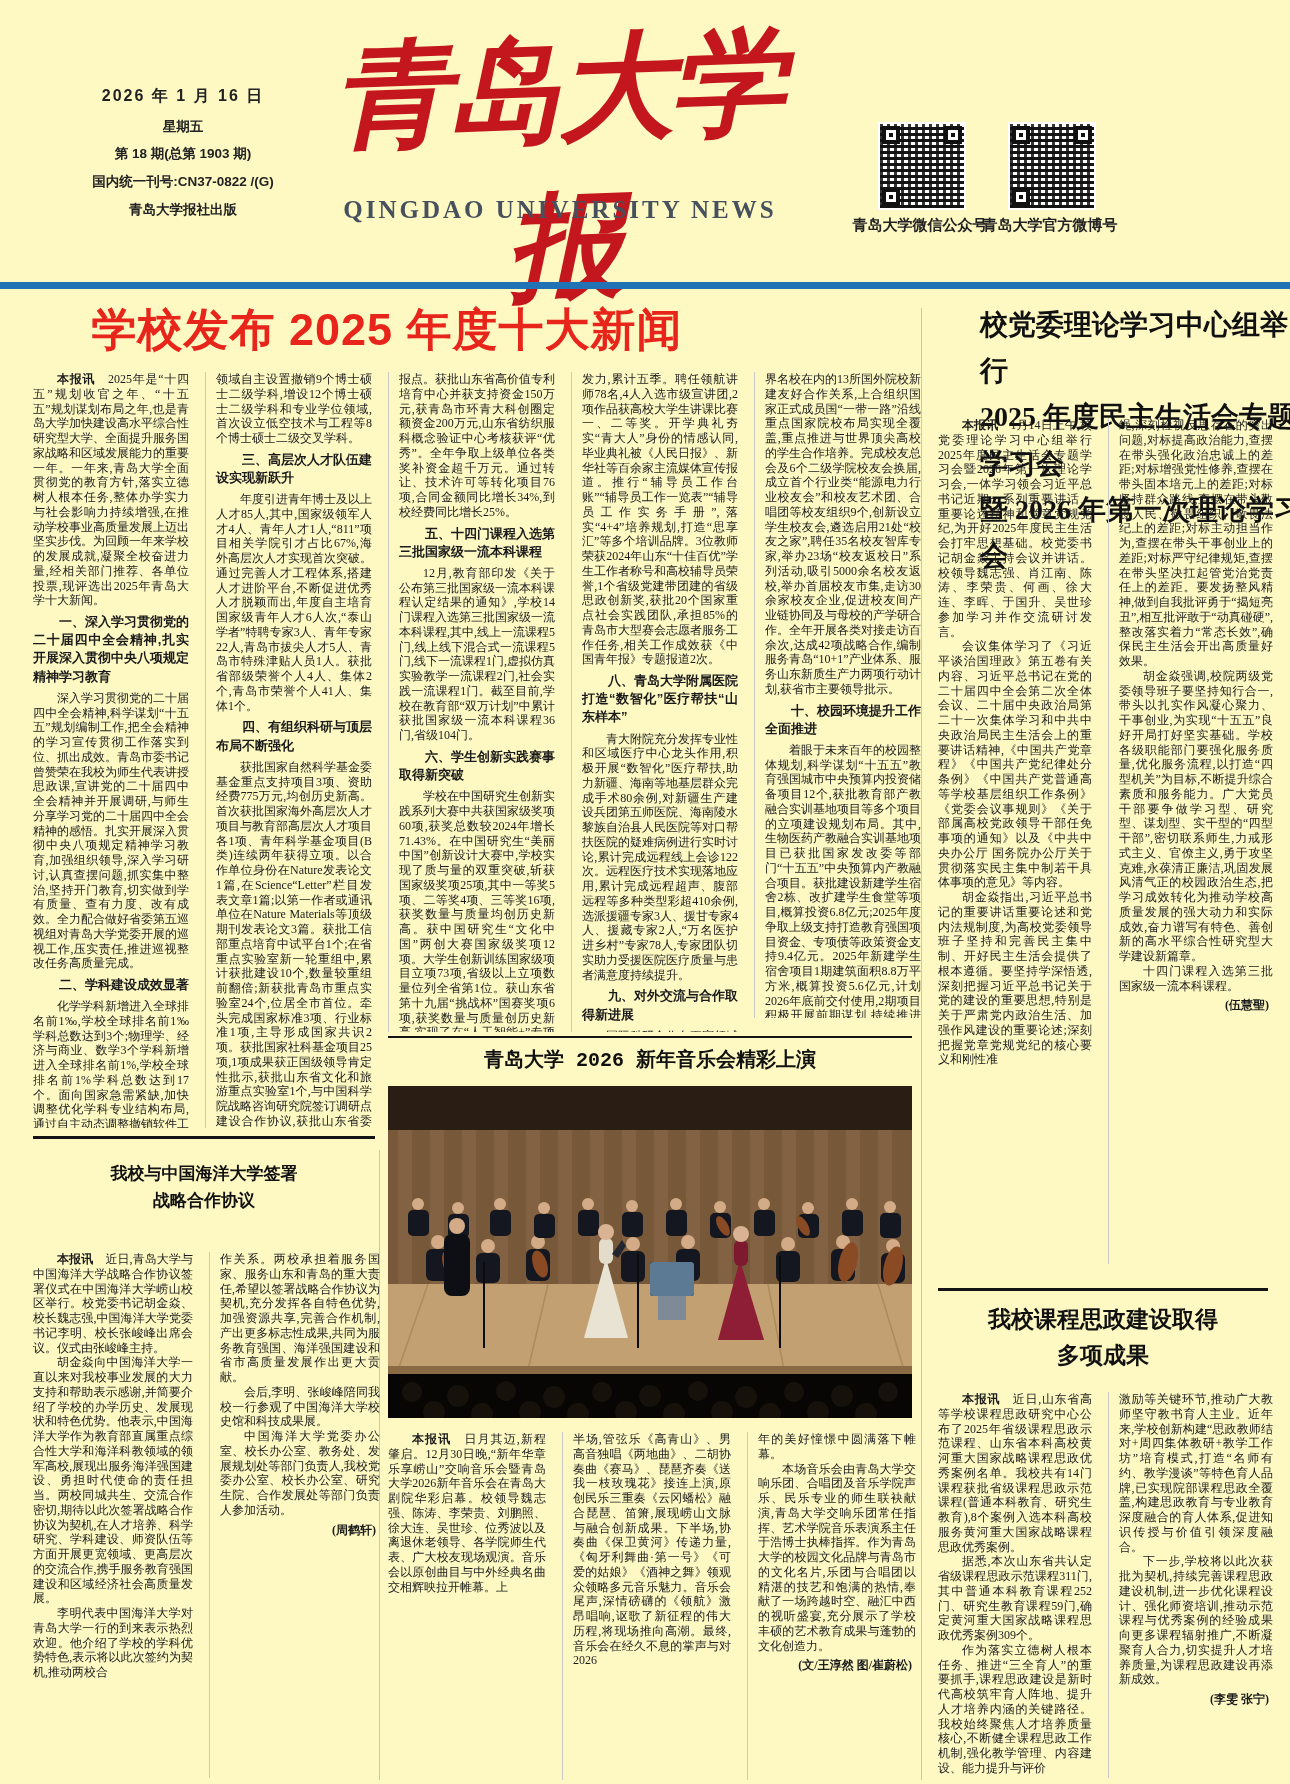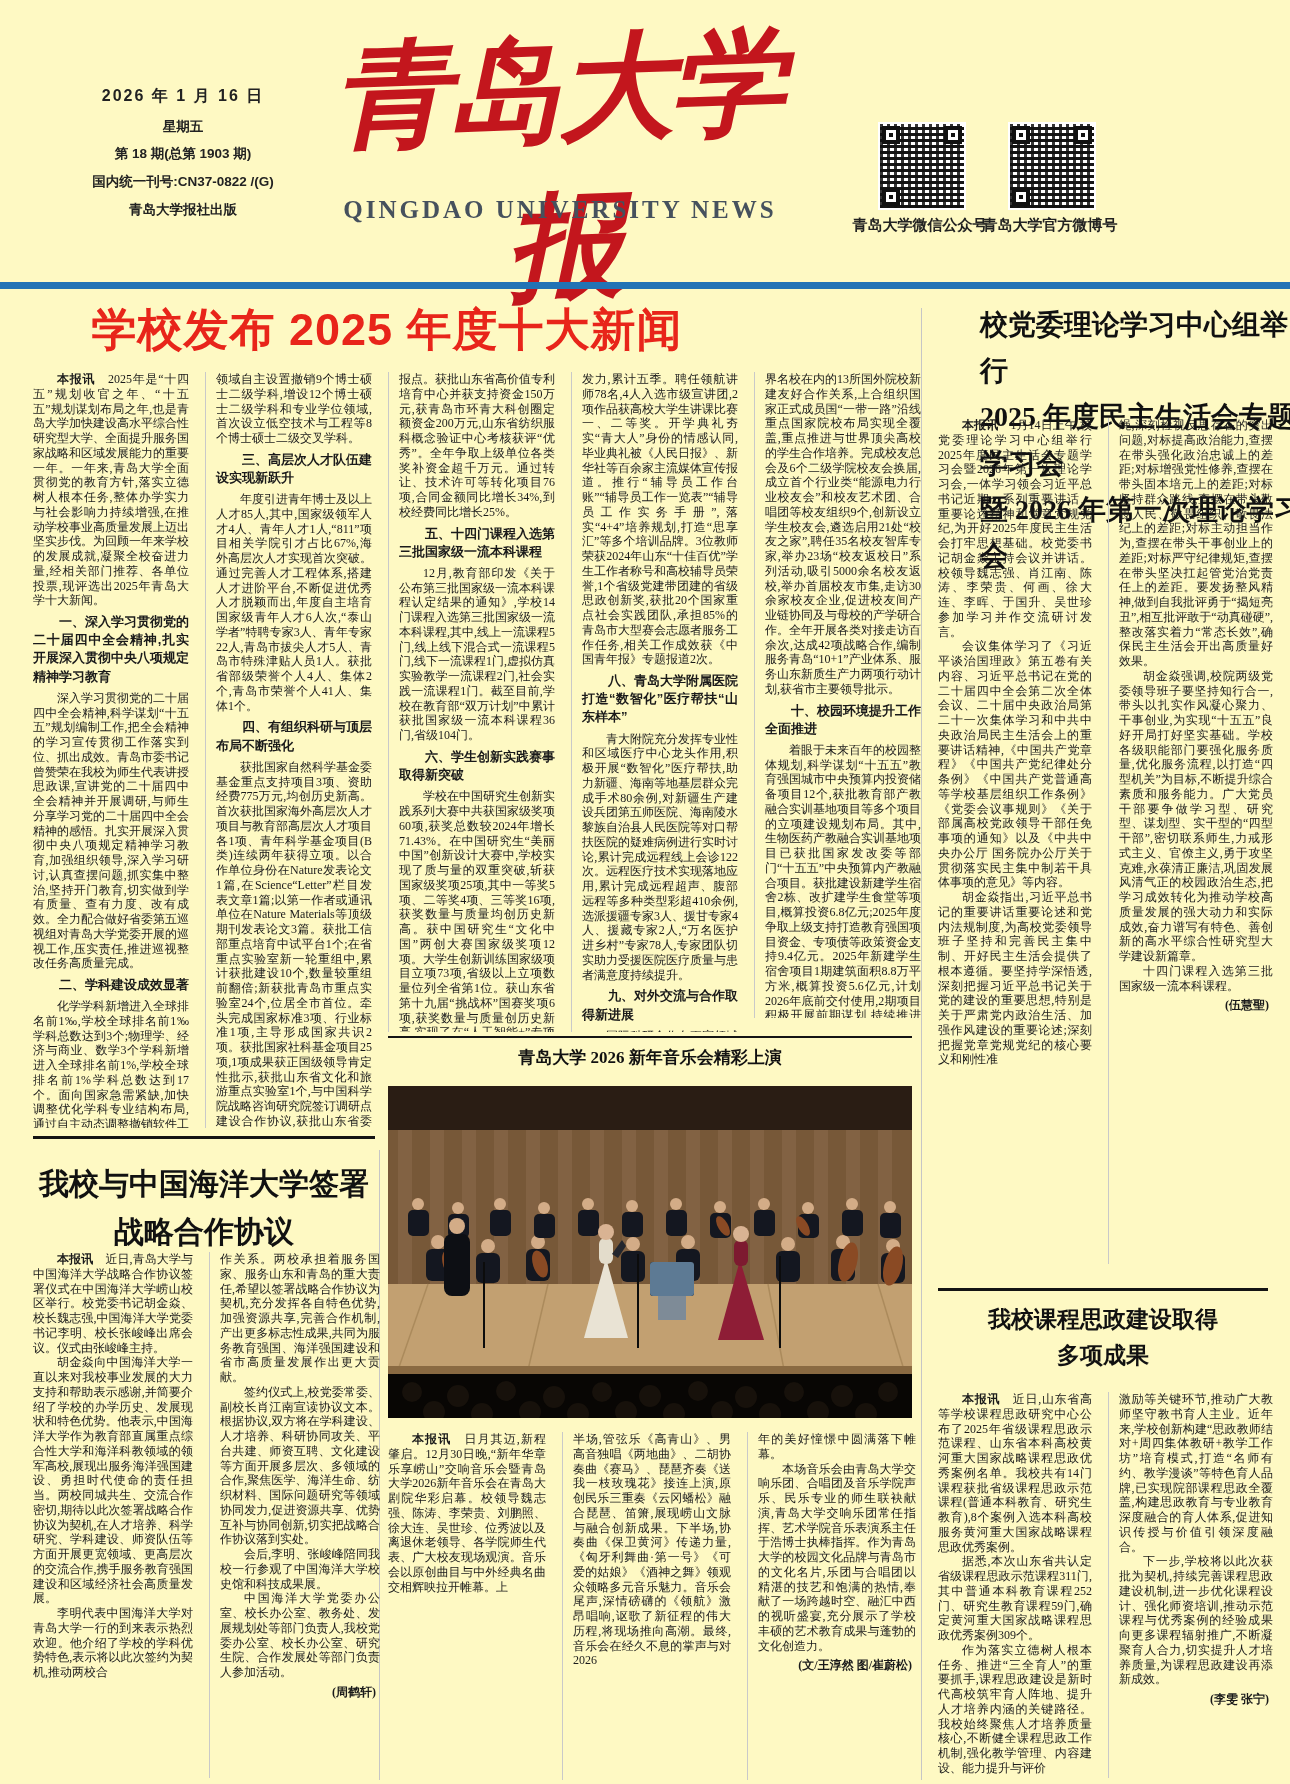--- a/index.html
+++ b/index.html
@@ -54,27 +54,27 @@
   .lead-cols .col:nth-child(5){height:646px;}
 
   
   .theory-headline{position:absolute;left:980px;top:302px;width:330px;text-align:left;
       font-size:28px;font-weight:bold;line-height:1.65;white-space:pre-line;color:#111;}
   .theory-cols{left:938px;top:418px;}
   .theory-cols .col{width:154px;height:846px;}
 
   
   .ocean-headline{position:absolute;left:33px;top:1160px;width:342px;text-align:center;
-      font-size:30px;font-weight:bold;line-height:1.6;white-space:pre-line;color:#111;}
+      font-size:17px;font-weight:bold;line-height:1.6;white-space:pre-line;color:#111;}
   .ocean-cols{left:33px;top:1252px;}
   .ocean-cols .col{width:160px;height:526px;}
 
   
   .concert-headline{position:absolute;left:388px;top:1046px;width:524px;text-align:center;
-      font-size:17px;font-weight:bold;color:#111;}
+      font-size:20px;font-weight:bold;color:#111;font-family:Liberation Mono, monospace;}
   .concert-photo{position:absolute;left:388px;top:1086px;width:524px;height:332px;}
   .concert-cols{left:388px;top:1432px;}
   .concert-cols .col{width:158px;height:348px;}
 
   
   .curr-headline{position:absolute;left:938px;top:1302px;width:330px;text-align:center;
       font-size:23px;font-weight:bold;line-height:1.55;white-space:pre-line;color:#111;}
   .curr-cols{left:938px;top:1392px;}
   .curr-cols .col{width:154px;height:386px;}
 </style>
@@ -172,21 +172,20 @@
   <div class="ocean-headline">我校与中国海洋大学签署
 战略合作协议</div>
   <div class="cols ocean-cols">
       <div class="col">
         <p class="p"><span class="lead-b">本报讯　</span>近日,青岛大学与中国海洋大学战略合作协议签署仪式在中国海洋大学崂山校区举行。校党委书记胡金焱、校长魏志强,中国海洋大学党委书记李明、校长张峻峰出席会议。仪式由张峻峰主持。</p>
         <p class="p">胡金焱向中国海洋大学一直以来对我校事业发展的大力支持和帮助表示感谢,并简要介绍了学校的办学历史、发展现状和特色优势。他表示,中国海洋大学作为教育部直属重点综合性大学和海洋科教领域的领军高校,展现出服务海洋强国建设、勇担时代使命的责任担当。两校同城共生、交流合作密切,期待以此次签署战略合作协议为契机,在人才培养、科学研究、学科建设、师资队伍等方面开展更宽领域、更高层次的交流合作,携手服务教育强国建设和区域经济社会高质量发展。</p>
         <p class="p">李明代表中国海洋大学对青岛大学一行的到来表示热烈欢迎。他介绍了学校的学科优势特色,表示将以此次签约为契机,推动两校合</p>
       </div>
       <div class="col">
         <p class="pi">作关系。两校承担着服务国家、服务山东和青岛的重大责任,希望以签署战略合作协议为契机,充分发挥各自特色优势,加强资源共享,完善合作机制,产出更多标志性成果,共同为服务教育强国、海洋强国建设和省市高质量发展作出更大贡献。</p>
-        <p class="p">签约仪式上,校党委常委、副校长肖江南宣读协议文本。根据协议,双方将在学科建设、人才培养、科研协同攻关、平台共建、师资互聘、文化建设等方面开展多层次、多领域的合作,聚焦医学、海洋生命、纺织材料、国际问题研究等领域协同发力,促进资源共享、优势互补与协同创新,切实把战略合作协议落到实处。</p>
         <p class="p">会后,李明、张峻峰陪同我校一行参观了中国海洋大学校史馆和科技成果展。</p>
         <p class="p">中国海洋大学党委办公室、校长办公室、教务处、发展规划处等部门负责人,我校党委办公室、校长办公室、研究生院、合作发展处等部门负责人参加活动。</p>
         <p class="by">(周鹤轩)</p>
       </div>
     </div>
 
   <div class="concert-headline">青岛大学 2026 新年音乐会精彩上演</div>
   <div class="concert-photo">
     <svg width="524" height="332" viewBox="0 0 524 332" xmlns="http://www.w3.org/2000/svg">
       <rect width="524" height="332" fill="#1c1410"></rect>

